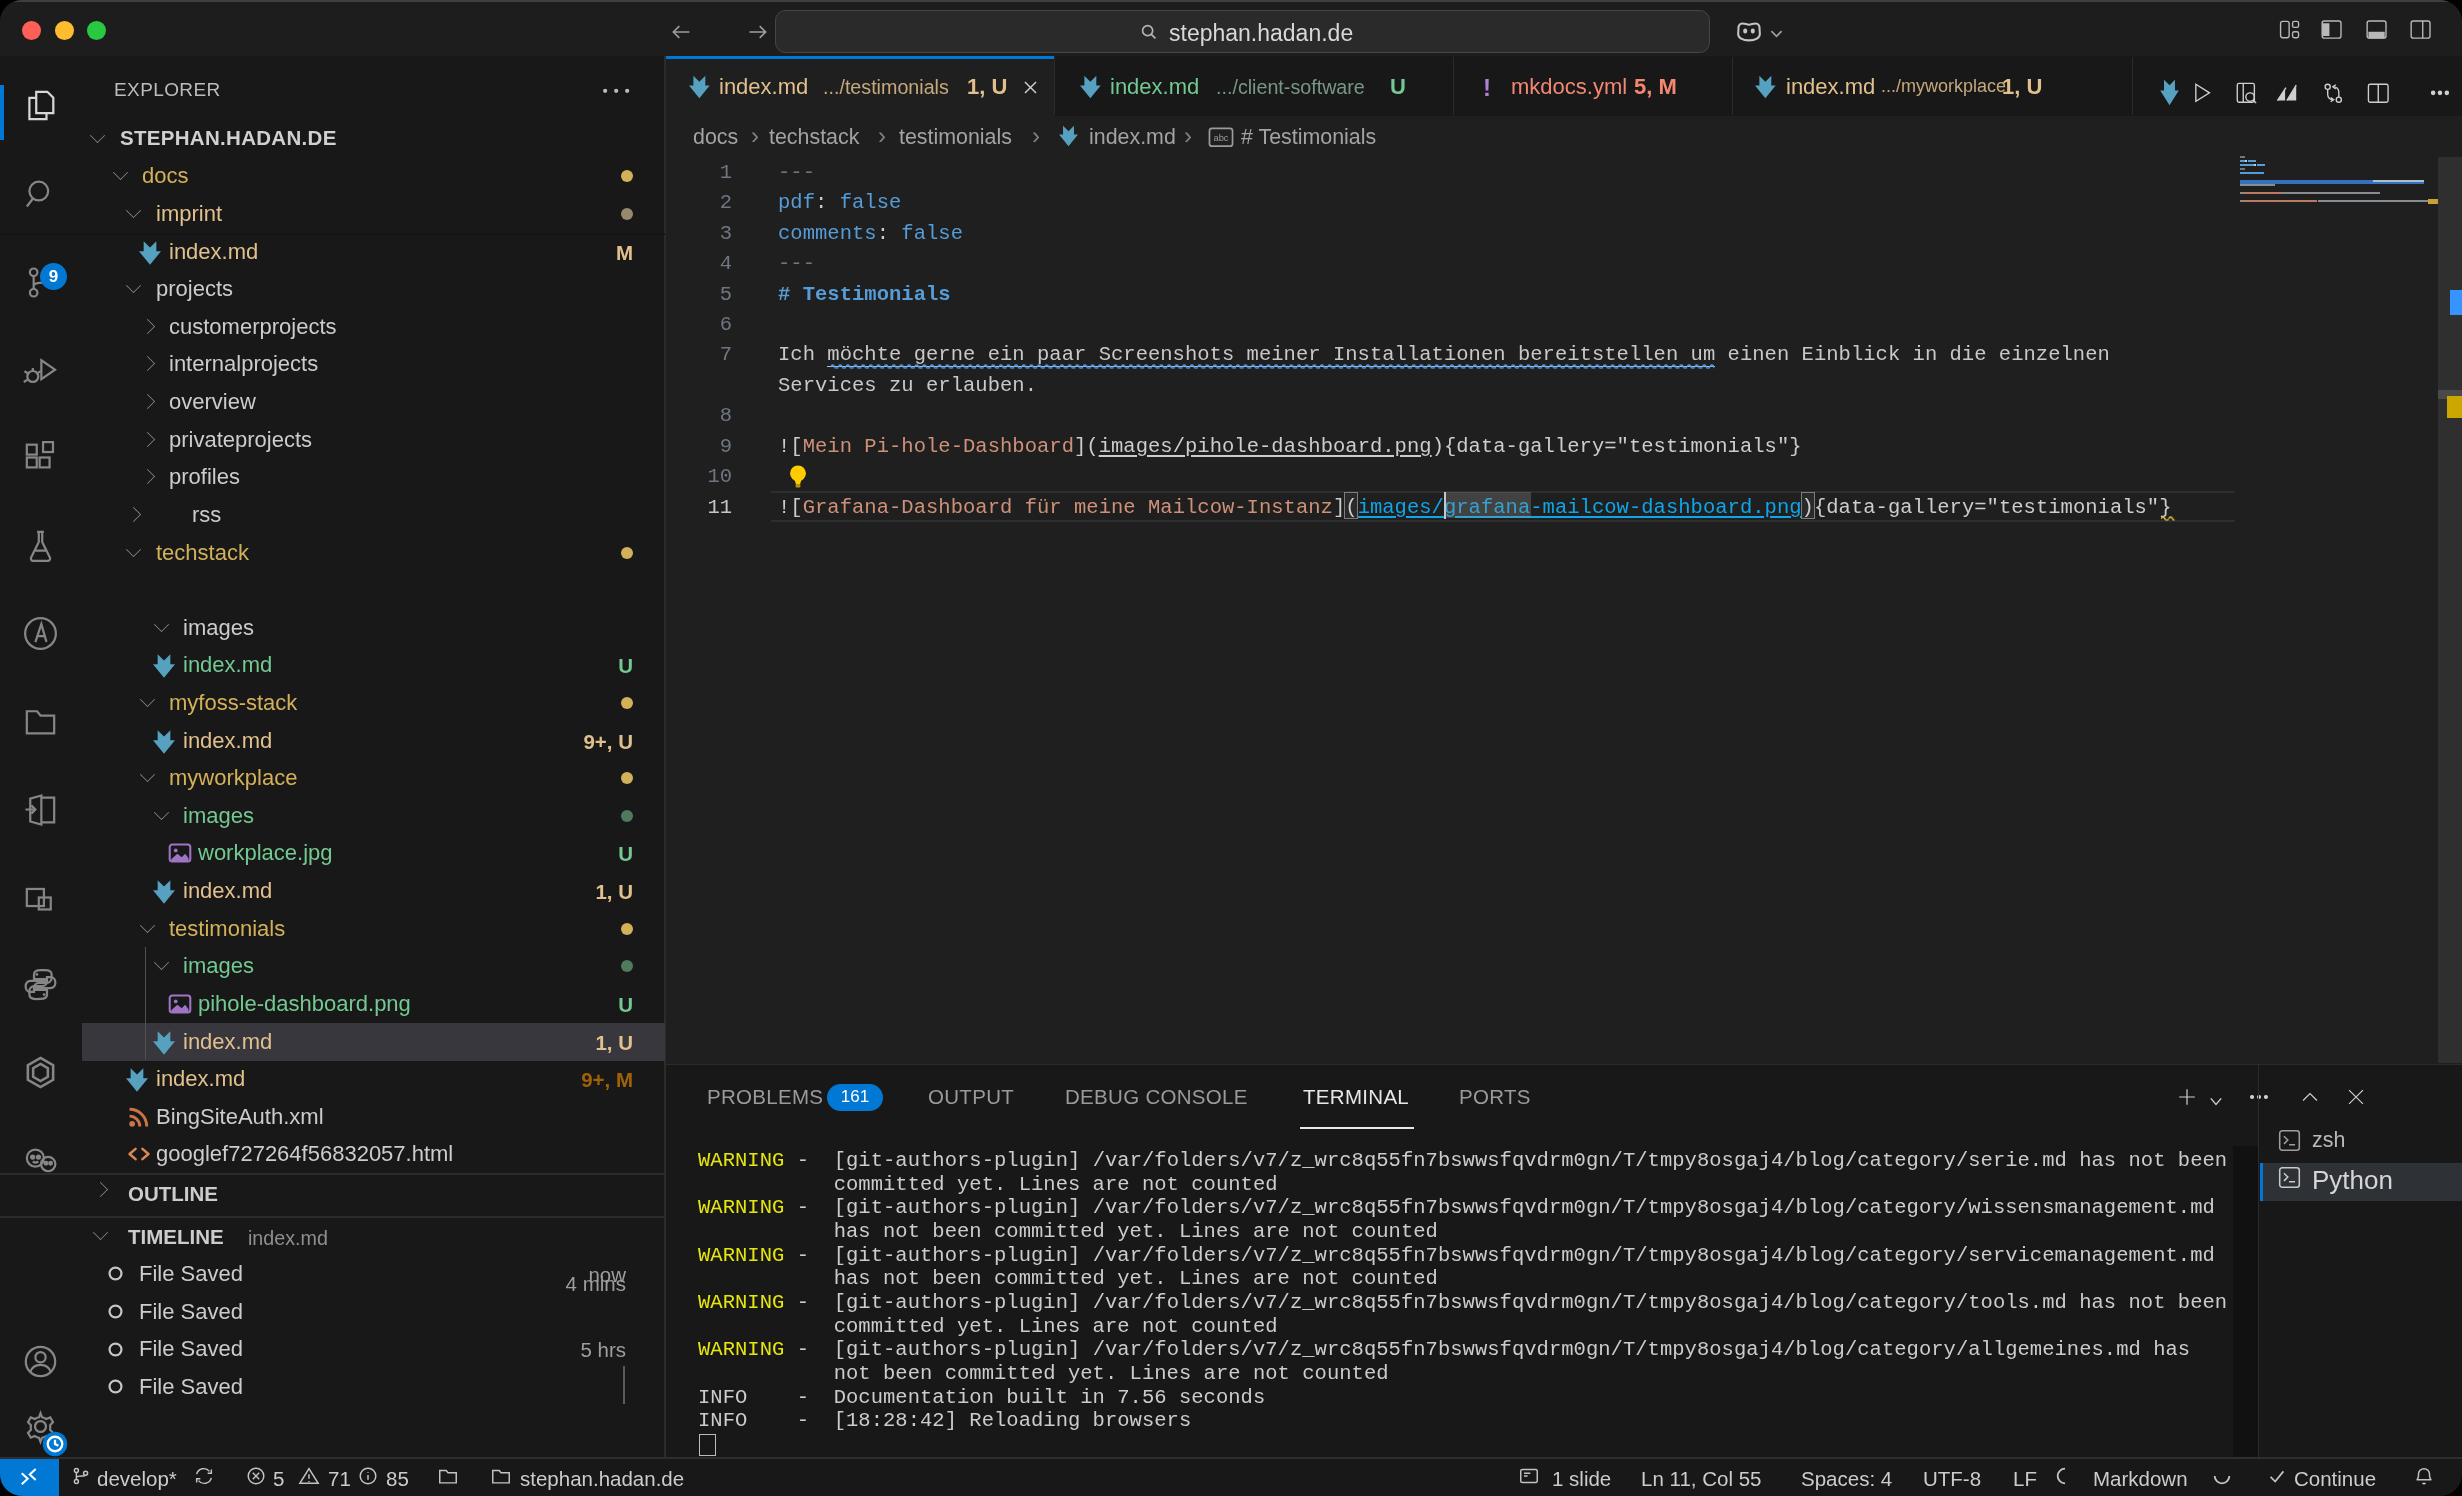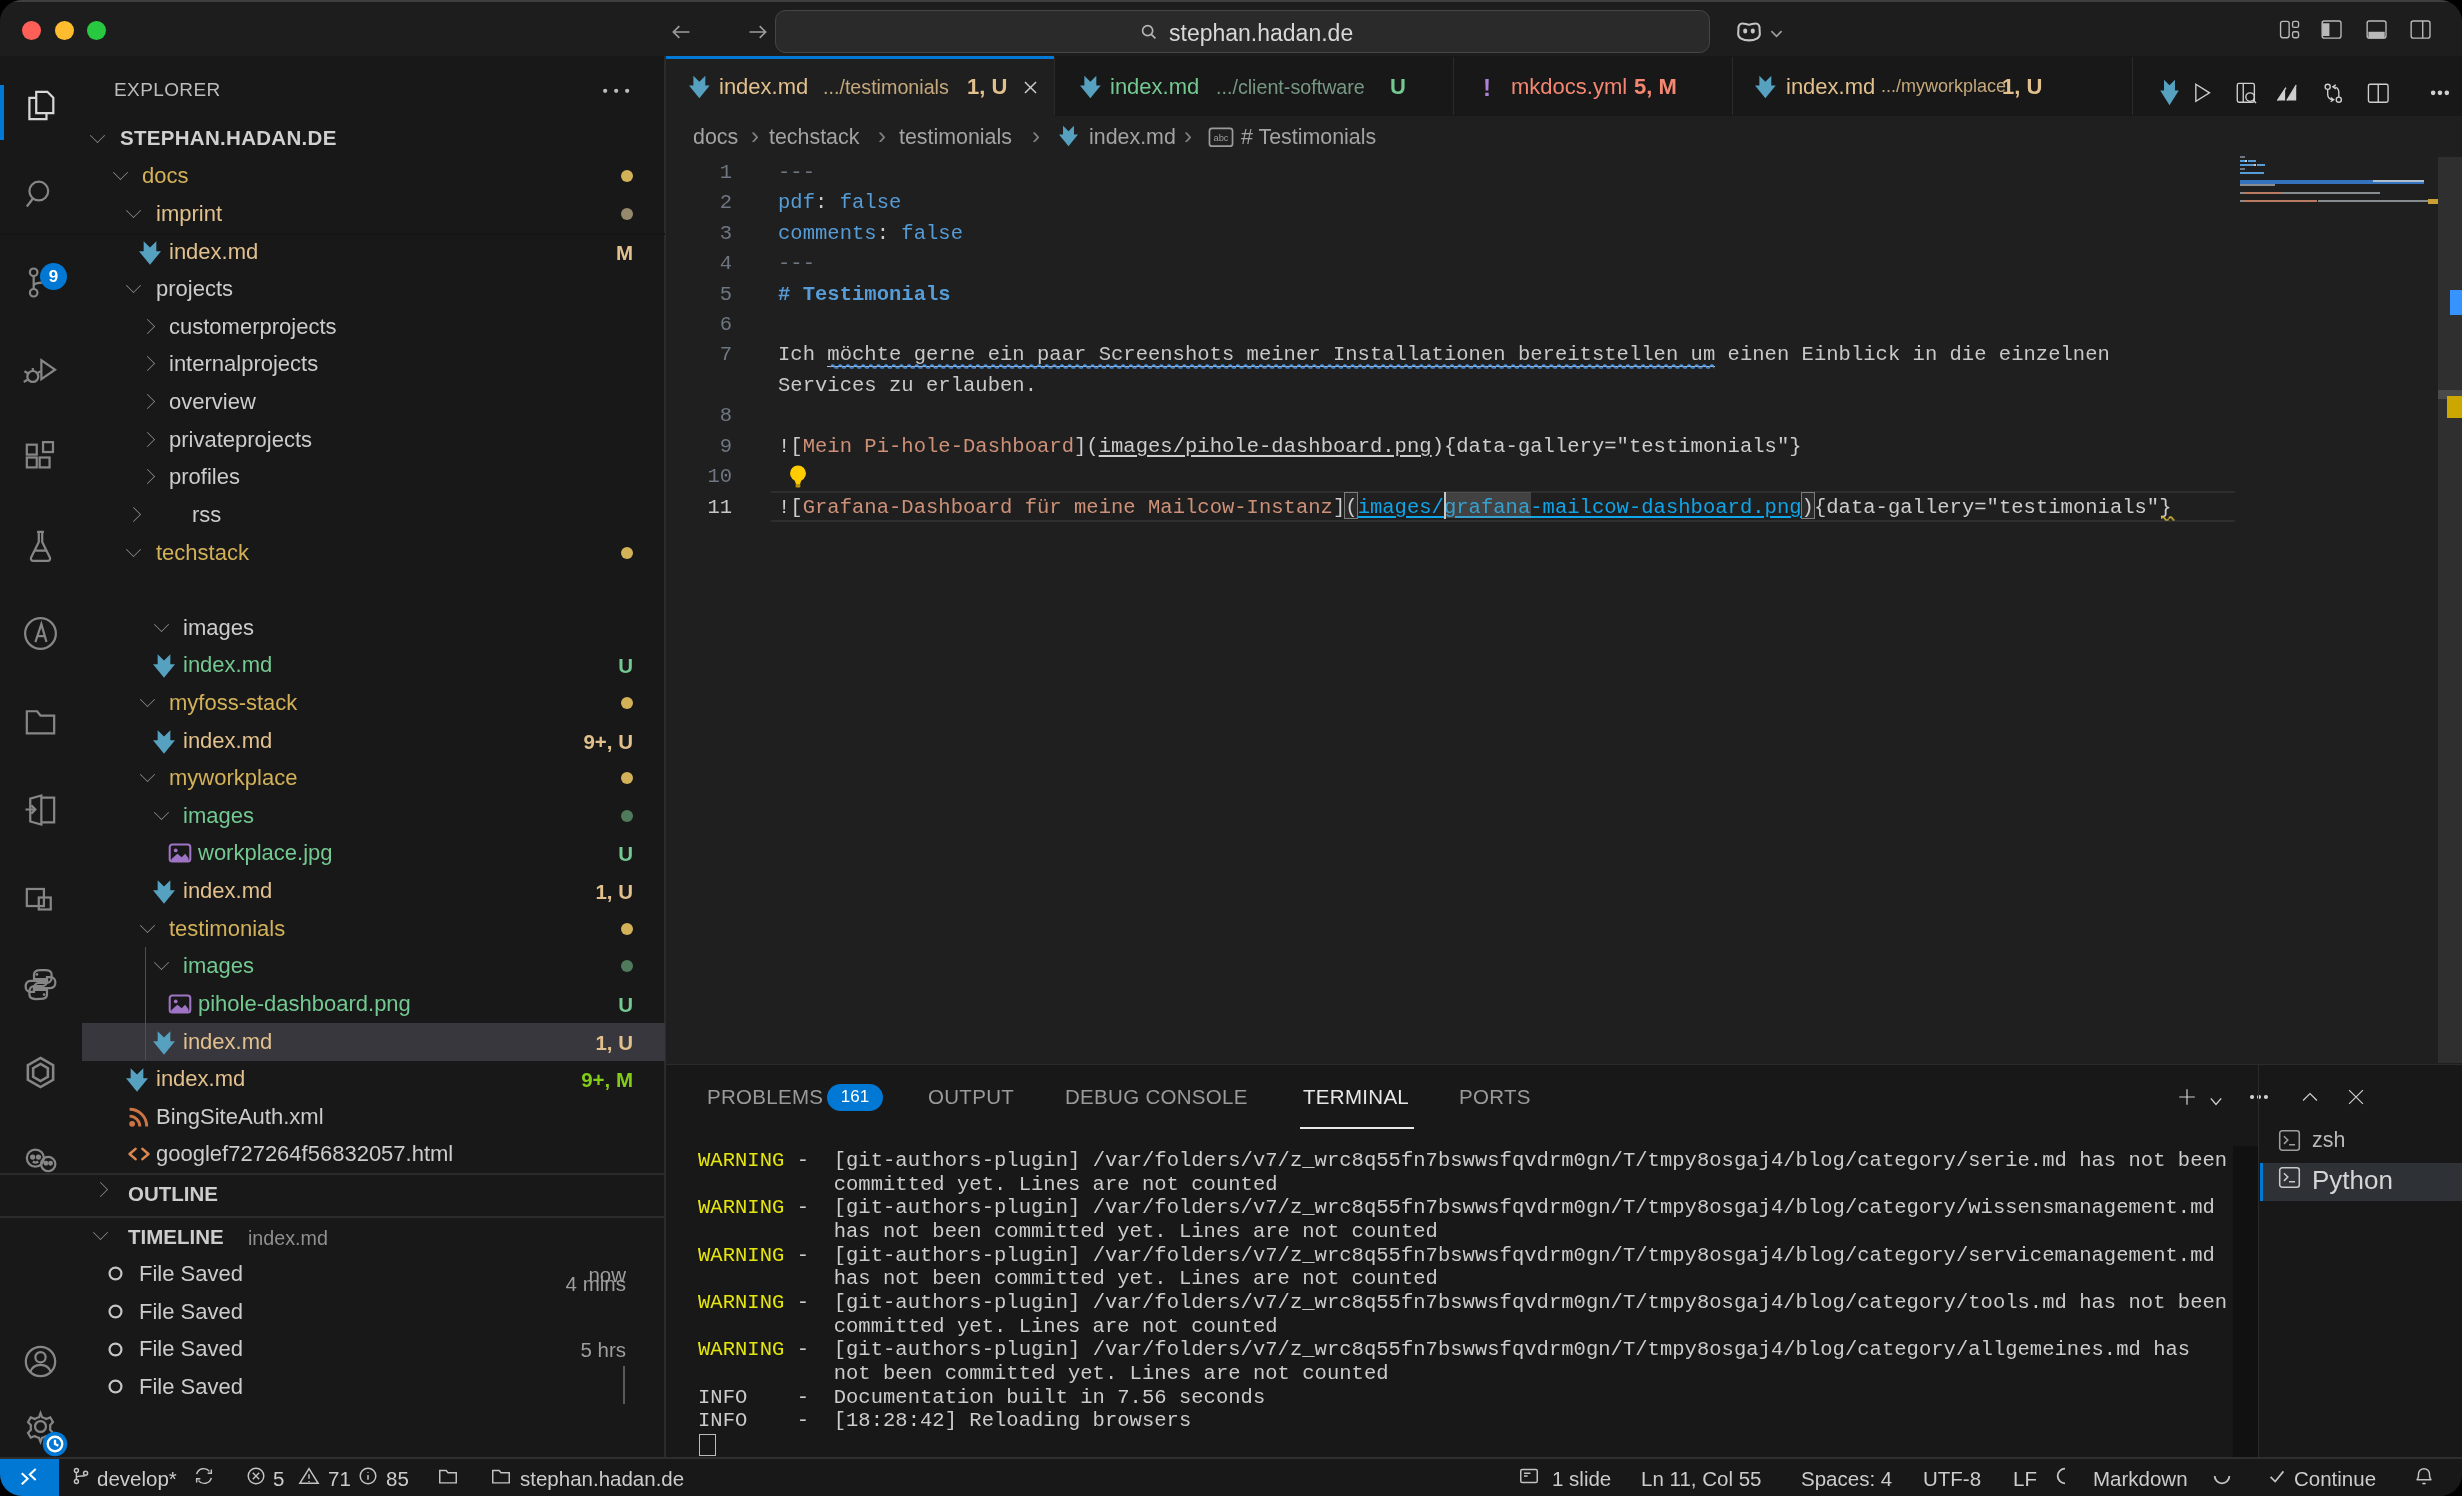--- a/index.html
+++ b/index.html
@@ -297,21 +297,21 @@
         <path d="M5.5 1 L13 8.5 L20.5 1 L20.5 13 L26 13 L13 29 L0 13 L5.5 13 Z" fill="#56a0c0"></path>
       </svg>
       <span class="tlabel" style="left:183px;color:#e2c08d;">index.md</span>
       <span class="tbadge" style="color:#e2c08d">1, U</span>
     </div>
 <div class="trow" style="top:1060px">
       <svg class="abs" style="left:126px;top:6.8px" width="22" height="26" viewBox="0 0 26 30">
         <path d="M5.5 1 L13 8.5 L20.5 1 L20.5 13 L26 13 L13 29 L0 13 L5.5 13 Z" fill="#56a0c0"></path>
       </svg>
       <span class="tlabel" style="left:156px;color:#e2c08d;">index.md</span>
-      <span class="tbadge" style="color:#84cc16">9+, M</span>
+      <span class="tbadge" style="color:#a16207">9+, M</span>
     </div>
 <div class="trow" style="top:1098px">
       <svg class="abs" style="left:127px;top:6.8px" width="24" height="24" viewBox="0 0 28 28">
 <circle cx="6" cy="22" r="3.4" fill="#cb7445"></circle>
 <path d="M3 13 a12 12 0 0 1 12 12" fill="none" stroke="#cb7445" stroke-width="3.4"></path>
 <path d="M3 5 a20 20 0 0 1 20 20" fill="none" stroke="#cb7445" stroke-width="3.4"></path>
       </svg>
       <span class="tlabel" style="left:156px;color:#cccccc;">BingSiteAuth.xml</span>
     </div>
 <div class="trow" style="top:1135px">

